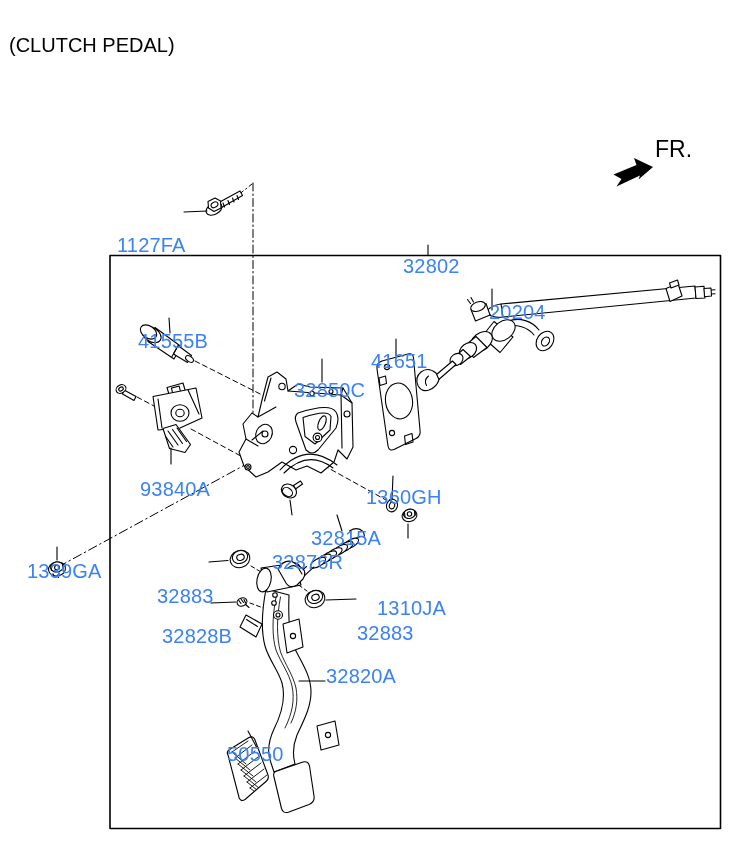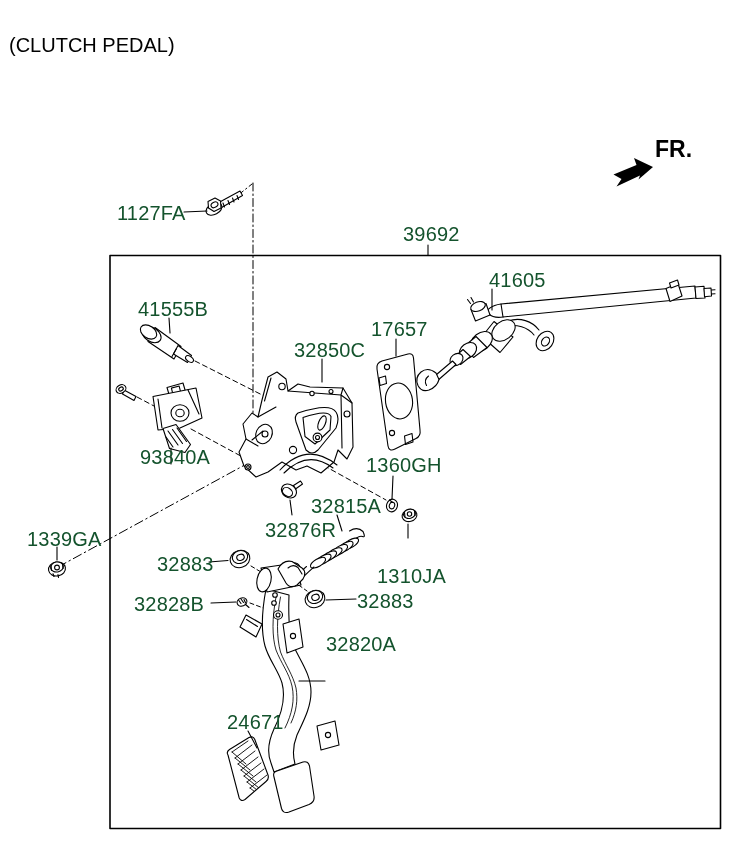--- a/index.html
+++ b/index.html
@@ -1,22 +1,22 @@
 <!DOCTYPE html>
 <html><head>
 <meta charset="utf-8">
 <style>
   html,body{margin:0;padding:0;background:#ffffff;}
   .stage{position:relative;width:737px;height:848px;background:#fff;overflow:hidden;
          font-family:"Liberation Sans",sans-serif;}
   .stage svg{position:absolute;left:0;top:0;}
-  .lbl{position:absolute;font-size:20px;line-height:1.1;color:#14532d;white-space:nowrap;
-       letter-spacing:.2px;}
+  .lbl{position:absolute;font-size:20px;line-height:1.1;color:#3b82f6;white-space:nowrap;
+       letter-spacing:.2px;margin-top:32px;}
   .title{position:absolute;left:9px;top:16px;font-size:20px;color:#000;margin-top:18px;}
-  .fr{position:absolute;left:655px;top:136px;font-size:23px;font-weight:700;color:#000;}
+  .fr{position:absolute;left:655px;top:136px;font-size:23px;font-weight:400;color:#000;}
 </style>
 </head>
 <body>
 
 <div class="stage">
 
   <svg width="737" height="848" viewBox="0 0 737 848" fill="none" stroke="#000" stroke-width="1.1" stroke-linecap="round" stroke-linejoin="round">
 
     <defs>
       <clipPath id="padclip">
@@ -260,30 +260,30 @@
       <line x1="326" y1="600" x2="356" y2="599"></line>
       <line x1="299" y1="681" x2="325" y2="681"></line>
       <line x1="248" y1="731" x2="257" y2="748"></line>
     </g>
   </svg>
 
   <div class="title">(CLUTCH PEDAL)</div>
   <div class="fr">FR.</div>
 
   <div class="lbl" style="left:117px;top:202px">1127FA</div>
-  <div class="lbl" style="left:403px;top:223px">39692</div>
-  <div class="lbl" style="left:489px;top:269px">41605</div>
+  <div class="lbl" style="left:403px;top:223px">32802</div>
+  <div class="lbl" style="left:489px;top:269px">20204</div>
   <div class="lbl" style="left:138px;top:298px">41555B</div>
-  <div class="lbl" style="left:371px;top:318px">17657</div>
-  <div class="lbl" style="left:294px;top:339px">32850C</div>
+  <div class="lbl" style="left:371px;top:318px">41651</div>
+  <div class="lbl" style="left:294px;top:347px">32850C</div>
   <div class="lbl" style="left:140px;top:446px">93840A</div>
   <div class="lbl" style="left:366px;top:454px">1360GH</div>
   <div class="lbl" style="left:311px;top:495px">32815A</div>
-  <div class="lbl" style="left:265px;top:519px">32876R</div>
+  <div class="lbl" style="left:272px;top:519px">32876R</div>
   <div class="lbl" style="left:377px;top:565px">1310JA</div>
   <div class="lbl" style="left:27px;top:528px">1339GA</div>
   <div class="lbl" style="left:157px;top:553px">32883</div>
-  <div class="lbl" style="left:134px;top:593px">32828B</div>
+  <div class="lbl" style="left:162px;top:593px">32828B</div>
   <div class="lbl" style="left:357px;top:590px">32883</div>
   <div class="lbl" style="left:326px;top:633px">32820A</div>
-  <div class="lbl" style="left:227px;top:711px">24671</div>
+  <div class="lbl" style="left:227px;top:711px">50550</div>
 
 </div>
 
 </body></html>

